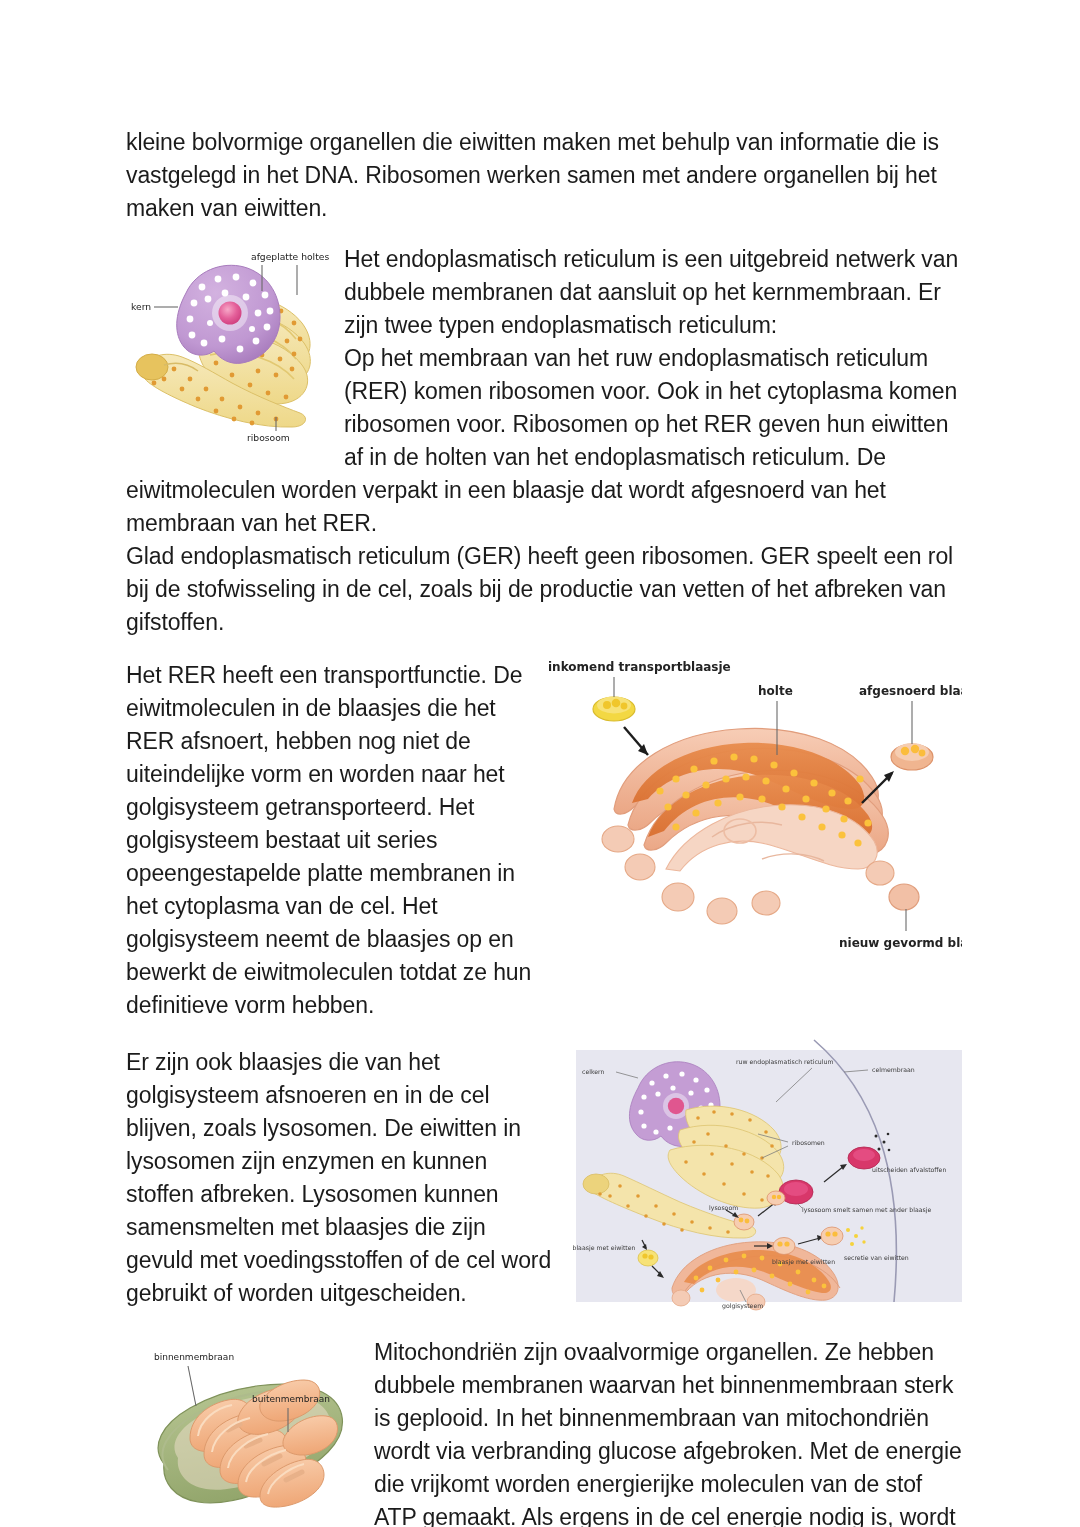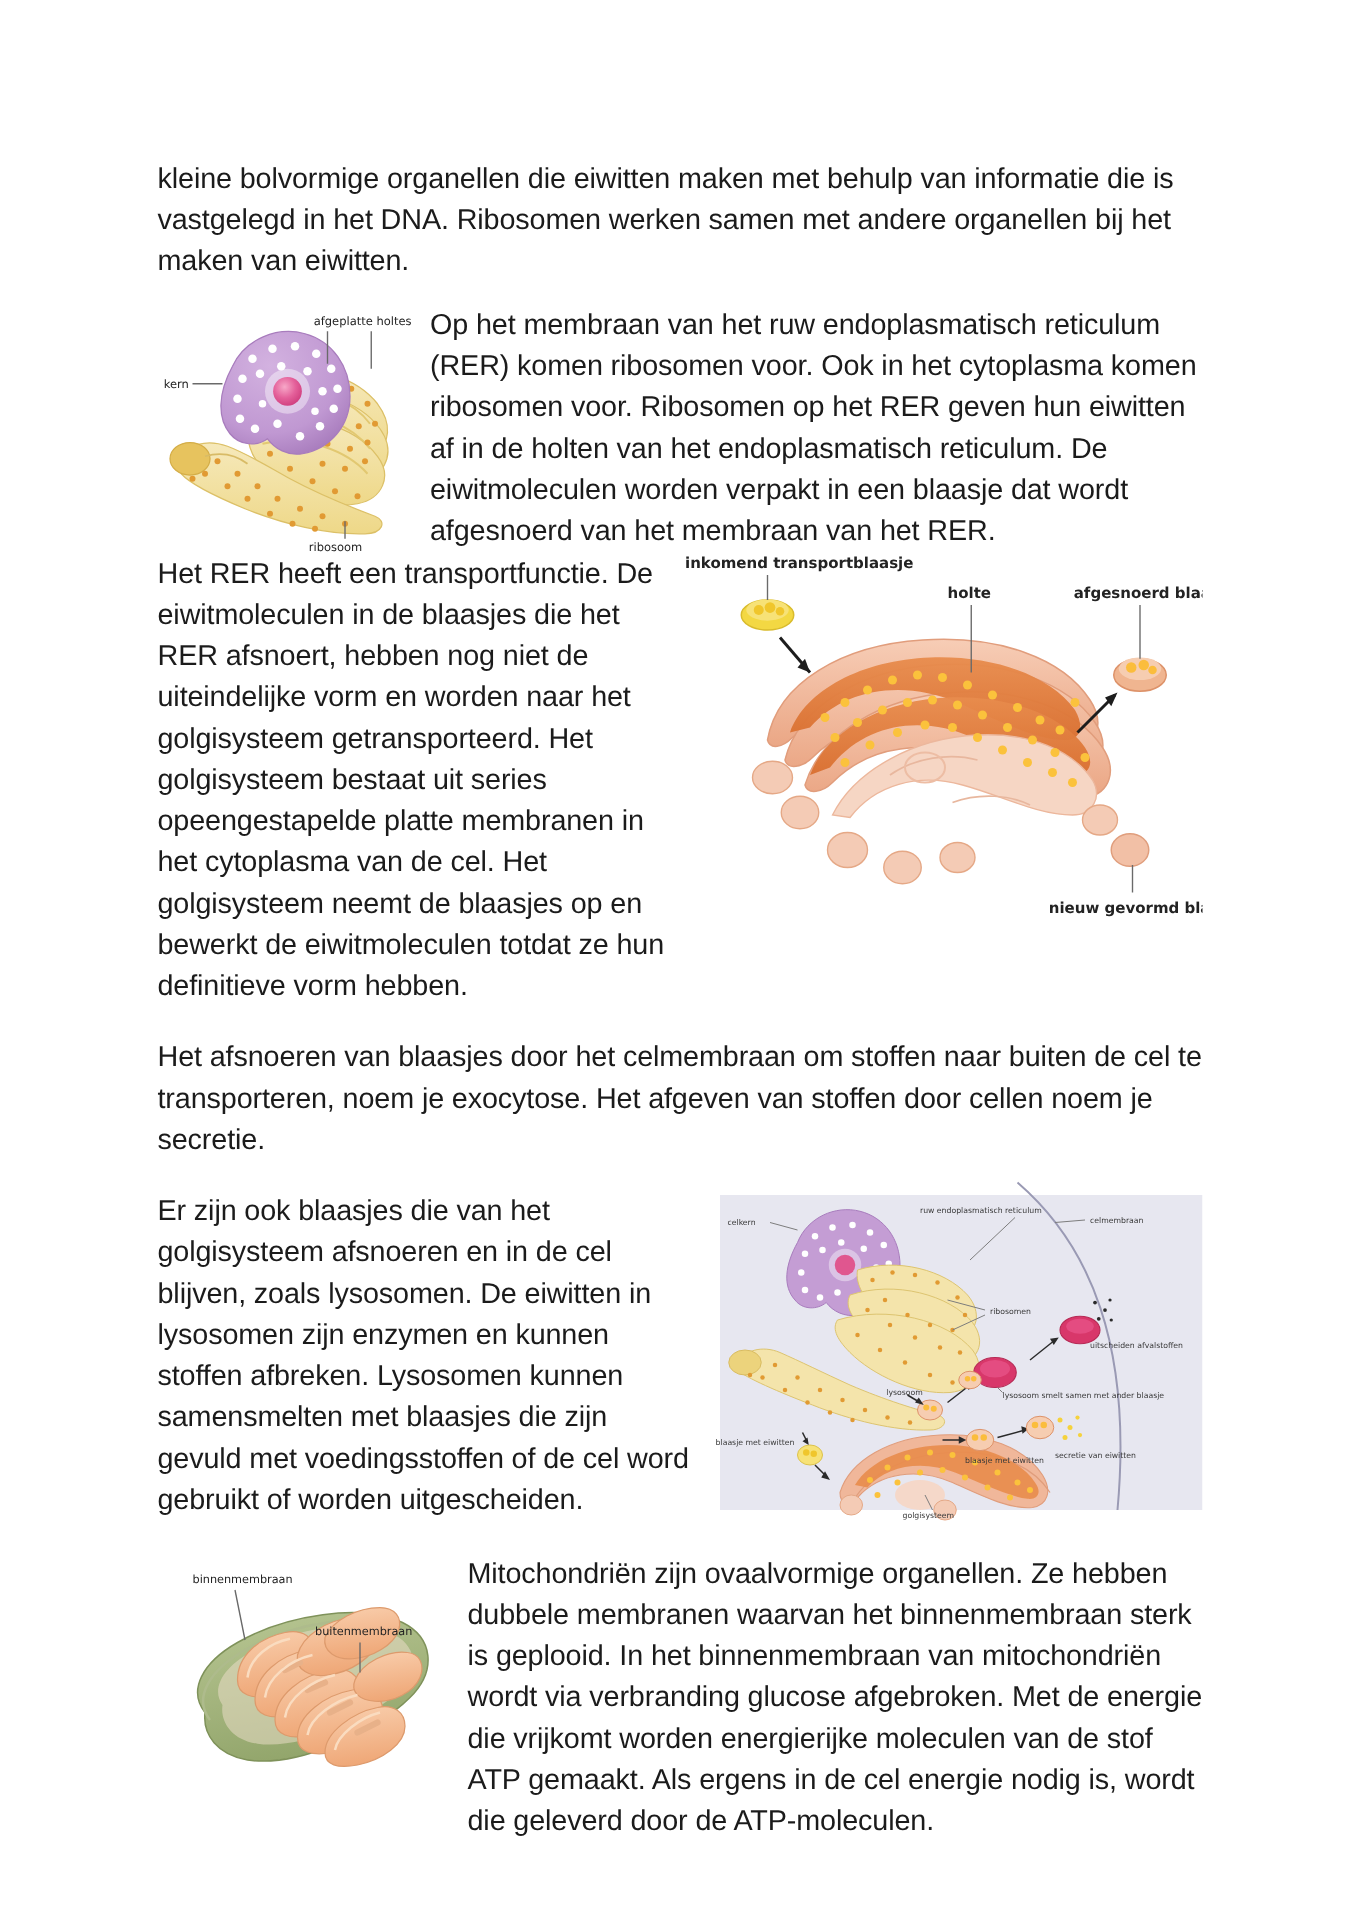--- a/index.html
+++ b/index.html
@@ -164,21 +164,23 @@
           <line class="leader" x1="128" y1="18" x2="128" y2="44"></line>
           <line class="leader" x1="163" y1="18" x2="163" y2="48"></line>
           <line class="leader" x1="142" y1="170" x2="142" y2="184"></line>
         </g>
         <text class="lbl" x="-3" y="63" font-size="9.2" text-anchor="start">kern</text>
         <text class="lbl" x="117" y="13" font-size="9.2" text-anchor="start">afgeplatte holtes</text>
         <text class="lbl" x="113" y="194" font-size="9.2" text-anchor="start">ribosoom</text>
       </svg>
     </figure>
 
+    <p class="para tight">Het endoplasmatisch reticulum is een uitgebreid netwerk van dubbele membranen dat aansluit op het kernmembraan. Er zijn twee typen endoplasmatisch reticulum:</p>
     <p class="para tight">Op het membraan van het ruw endoplasmatisch reticulum (RER) komen ribosomen voor. Ook in het cytoplasma komen ribosomen voor. Ribosomen op het RER geven hun eiwitten af in de holten van het endoplasmatisch reticulum. De eiwitmoleculen worden verpakt in een blaasje dat wordt afgesnoerd van het membraan van het RER.</p>
+    <p class="para" style="margin-bottom:20px">Glad endoplasmatisch reticulum (GER) heeft geen ribosomen. GER speelt een rol bij de stofwisseling in de cel, zoals bij de productie van vetten of het afbreken van gifstoffen.</p>
   </div>
   <div class="clear"></div>
 
   <div class="block">
 
     <figure class="fig-golgi-right">
       <svg viewBox="0 0 400 300">
         <defs>
           <linearGradient id="golgiMem" x1="0" y1="0" x2="0" y2="1">
             <stop offset="0%" stop-color="#f7cdb6"></stop>
@@ -294,21 +296,20 @@
           <line class="leader" x1="344" y1="250" x2="344" y2="272"></line>
         </g>
         <text class="lbl" x="-14" y="12" font-size="12">inkomend transportblaasje</text>
         <text class="lbl" x="196" y="36" font-size="12">holte</text>
         <text class="lbl" x="297" y="36" font-size="12">afgesnoerd blaasje</text>
         <text class="lbl" x="277" y="288" font-size="12">nieuw gevormd blaasje</text>
       </svg>
     </figure>
 
     <p class="para" style="margin-bottom:24px">Het RER heeft een transportfunctie. De eiwitmoleculen in de blaasjes die het RER afsnoert, hebben nog niet de uiteindelijke vorm en worden naar het golgisysteem getransporteerd. Het golgisysteem bestaat uit series opeengestapelde platte membranen in het cytoplasma van de cel. Het golgisysteem neemt de blaasjes op en bewerkt de eiwitmoleculen totdat ze hun definitieve vorm hebben.</p>
-    <p class="para" style="margin-bottom:24px">Het afsnoeren van blaasjes door het celmembraan om stoffen naar buiten de cel te transporteren, noem je exocytose. Het afgeven van stoffen door cellen noem je secretie.</p>
 
     <figure class="fig-cell-right">
       <svg viewBox="0 0 386 252">
         <rect x="0" y="0" width="386" height="252" fill="#e7e7f0"></rect>
 
         <path d="M238 -10 C296 40 330 120 318 252" fill="none" stroke="#9a9ab4" stroke-width="1.6"></path>
 
         <g>
           <path d="M62 38 C70 18 92 8 112 13 C132 18 144 36 144 56
                    C144 76 130 92 110 96 C100 98 90 93 85 86

